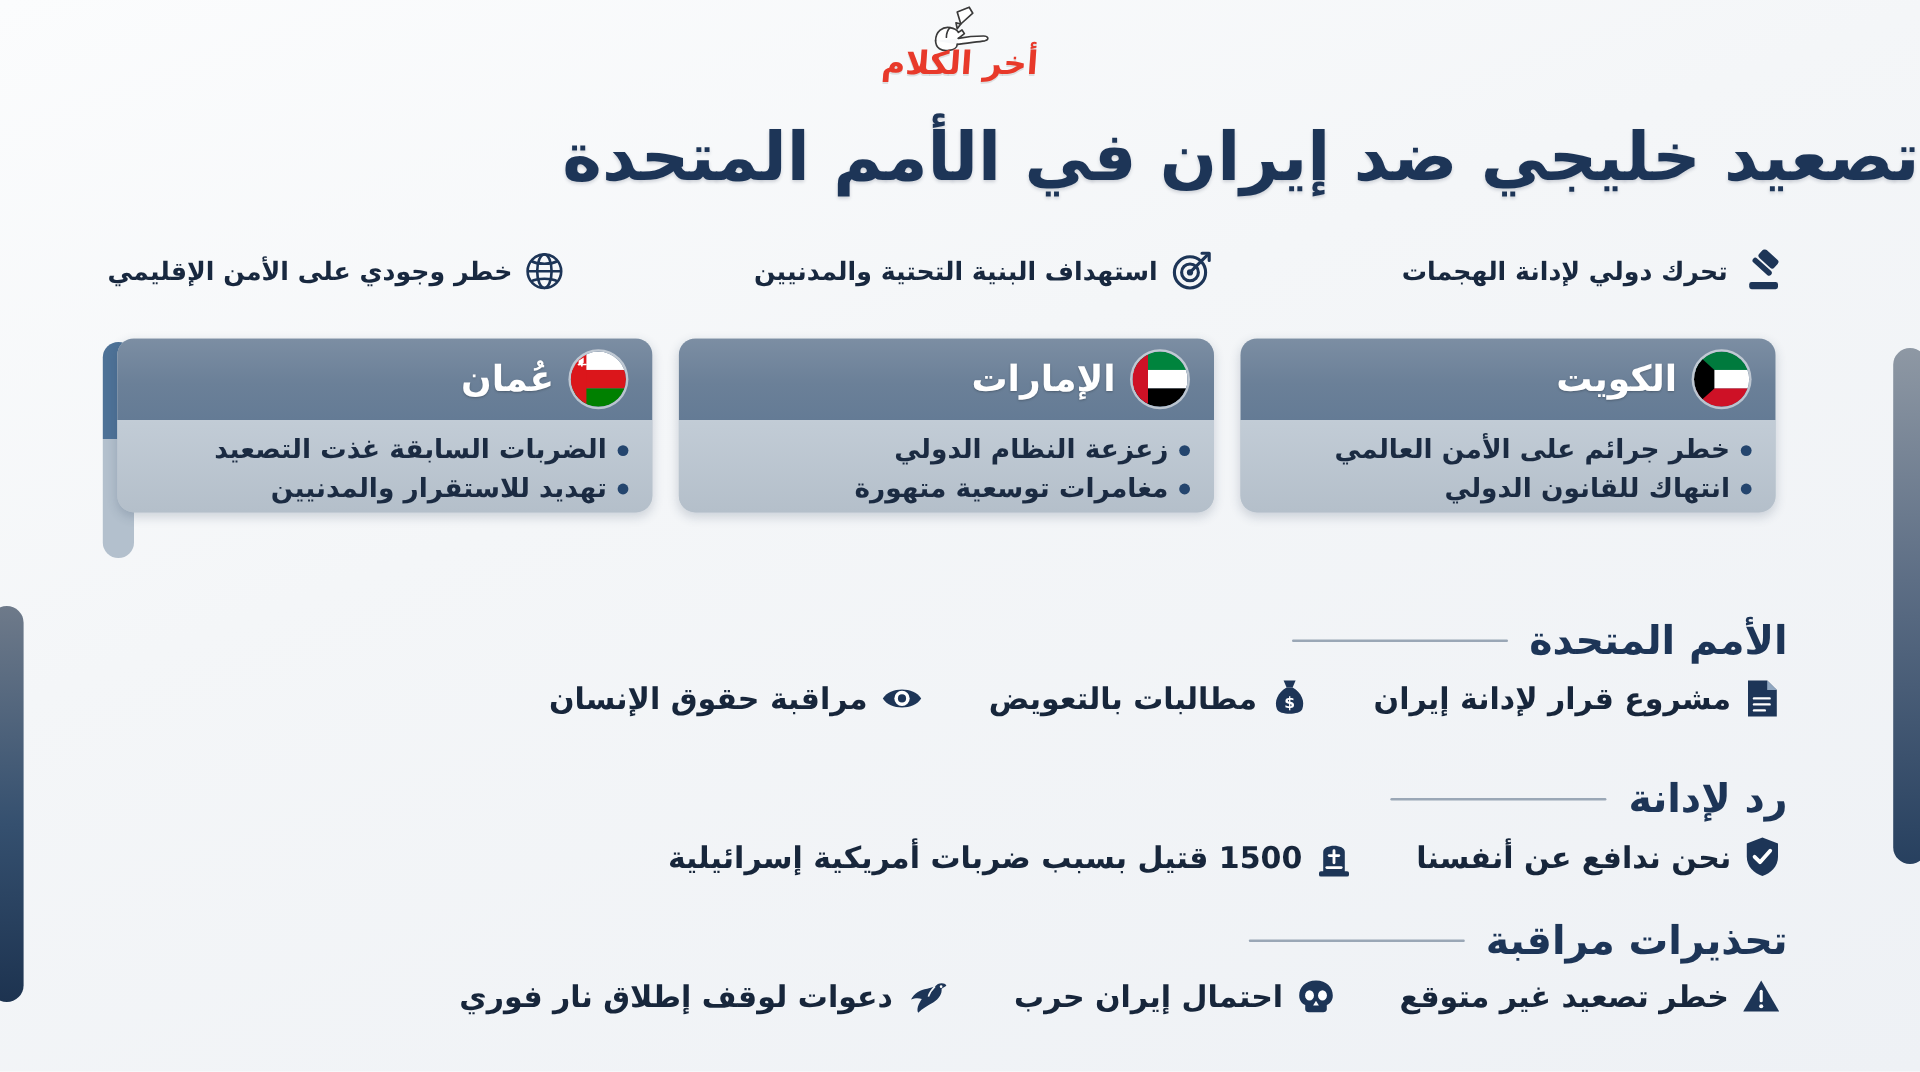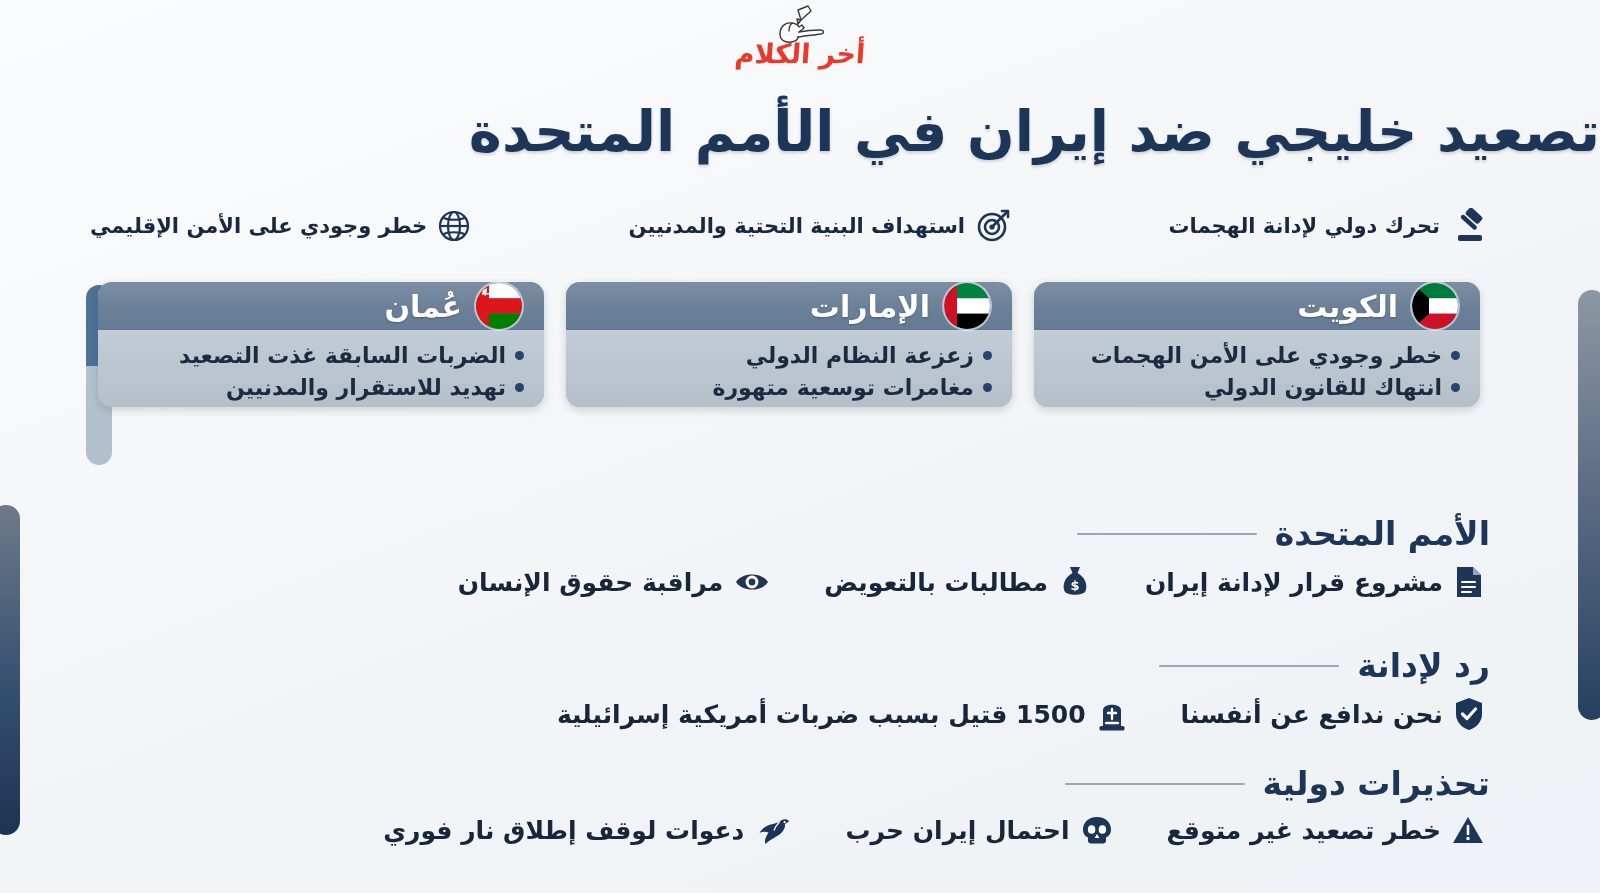--- a/index.html
+++ b/index.html
@@ -88,21 +88,21 @@
     border-radius: 14px;
     overflow:hidden;
     box-shadow: 0 3px 9px rgba(40,60,90,.20);
     background:#b9c4ce;
   }
   .card-head {
     background: linear-gradient(180deg,#7c8ea3 0%,#6b8098 55%,#647b95 100%);
     padding: 10px 22px 10px 22px;
     display:flex; flex-direction:row; align-items:center; justify-content:flex-start;
     gap: 14px;
-    height: 48px;
+    height: 68px;
   }
   .card-head .cname {
     color:#ffffff; font-size: 30px; font-weight:900;
     text-shadow: 0 1px 2px rgba(0,0,0,.25);
   }
   .flag {
     width: 46px; height: 46px; border-radius: 50%;
     overflow:hidden; flex:0 0 auto;
     box-shadow: 0 0 0 2px rgba(255,255,255,.55);
     position:relative;
@@ -236,21 +236,21 @@
               <rect x="0" y="30.7" width="46" height="15.3" fill="#ce1126"></rect>
               <polygon points="0,0 17,15.3 17,30.7 0,46" fill="#000000"></polygon>
             </g>
           </svg>
         </span>
         <span class="cname">الكويت</span>
       </div>
       <div class="card-body">
         <div class="bullet">
           <span class="dot"></span>
-          <span>خطر وجودي على الأمن الهجمات</span>
+          <span>خطر جرائم على الأمن العالمي</span>
         </div>
         <div class="bullet">
           <span class="dot"></span>
           <span>انتهاك للقانون الدولي</span>
         </div>
       </div>
     </div>
 
     <div class="card">
       <div class="card-head">
@@ -394,21 +394,21 @@
           </svg>
         </span>
         <span>1500 قتيل بسبب ضربات أمريكية إسرائيلية</span>
       </div>
 
     </div>
   </div>
 
   <div class="section s-warn">
     <div class="sec-head">
-      <span class="sec-title">تحذيرات دولية</span>
+      <span class="sec-title">تحذيرات مراقبة</span>
       <span class="sec-rule"></span>
     </div>
     <div class="sec-items">
 
       <div class="sec-item">
         <span class="ico">
           <svg width="32" height="30" viewBox="0 0 32 30">
             <path d="M16 2 L31 28 H1 Z" fill="#1d3557"></path>
             <g stroke="#ffffff" stroke-width="2.6" stroke-linecap="round">
               <path d="M16 11 V19"></path>

